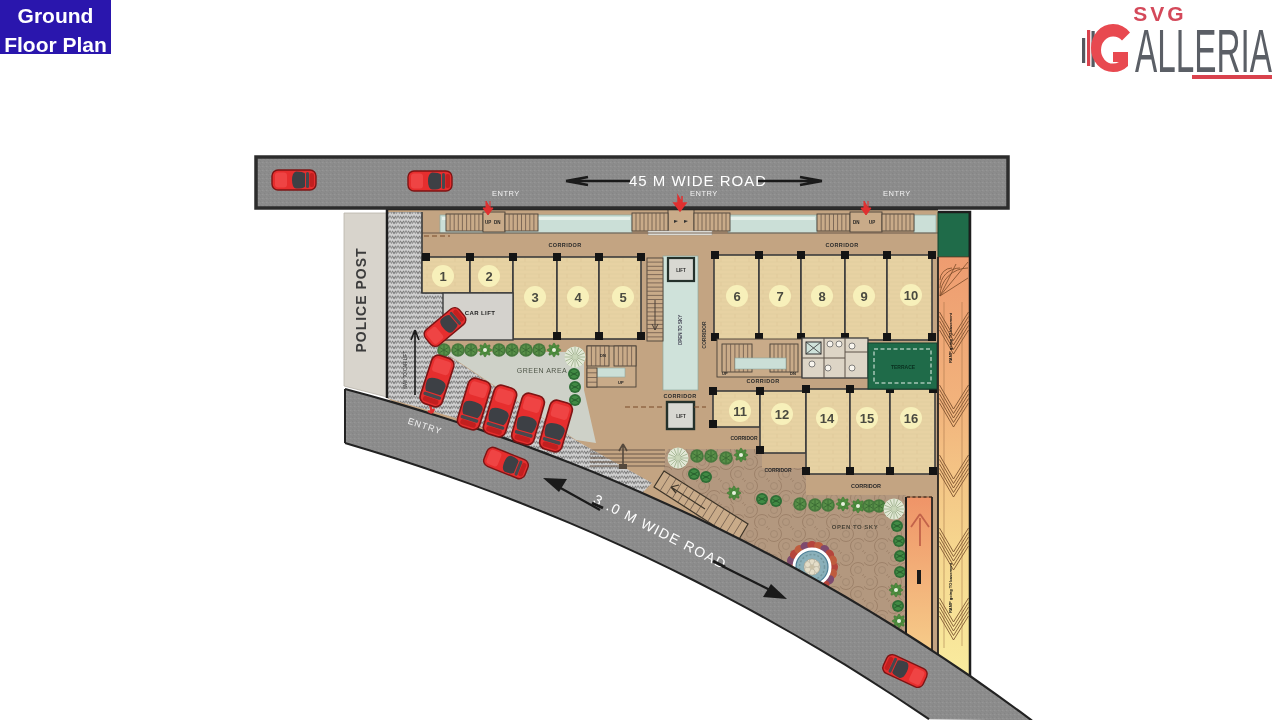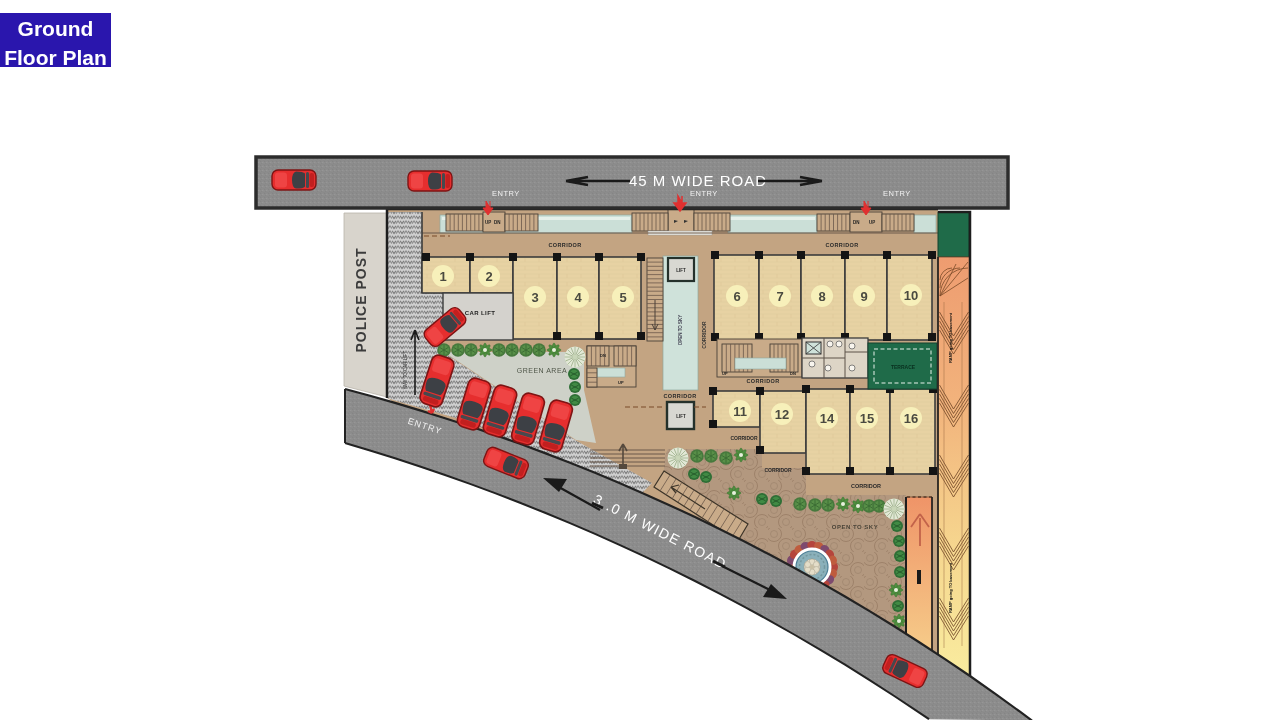--- a/index.html
+++ b/index.html
@@ -1,17 +1,17 @@
 <!DOCTYPE html>
 <html><head><meta charset="utf-8">
 <style>
 html,body{margin:0;padding:0;width:1280px;height:720px;overflow:hidden;background:#fff;font-family:"Liberation Sans",sans-serif;}
 #wrap{position:relative;width:1280px;height:720px;}
 #plan{position:absolute;left:0;top:0;}
-#title{position:absolute;left:0;top:13px;width:111px;height:54px;background:#2a16ad;color:#fff;font-weight:bold;font-size:21px;text-align:center;line-height:29px;padding-top:1px;box-sizing:border-box;}
+#title{position:absolute;left:0;top:0;width:111px;height:54px;background:#2a16ad;color:#fff;font-weight:bold;font-size:21px;text-align:center;line-height:29px;padding-top:1px;box-sizing:border-box;}
 #logo{position:absolute;left:1075px;top:0px;width:205px;height:90px;}
 </style></head>
 <body>
 <div id="wrap">
 <svg id="plan" width="1280" height="720" viewBox="0 0 1280 720">
 
 <defs>
 <pattern id="speck" width="4" height="4" patternUnits="userSpaceOnUse">
  <rect width="4" height="4" fill="#8d8d8d"></rect>
  <rect x="0.4" y="0.8" width="0.8" height="0.8" fill="#767676"></rect>
@@ -413,12 +413,23 @@
         <use href="#car"></use>
       </g>
 <g transform="translate(556,426) rotate(106) scale(1.15)">
         <use href="#car"></use>
       </g>
 <use href="#car" x="445" y="327" transform="rotate(-40 445 327)"></use>
 <use href="#car" x="506" y="463" transform="rotate(22 506 463)"></use>
 <use href="#car" x="905" y="671" transform="rotate(205 905 671)"></use>
 </svg>
 <div id="title">Ground<br>Floor Plan</div>
+<div id="logo"><svg width="205" height="90" viewBox="0 0 205 90">
+<text x="85" y="21" text-anchor="middle" font-size="21" font-weight="bold" fill="#d4495a" letter-spacing="3" font-family="Liberation Sans, sans-serif">SVG</text>
+<rect x="7" y="38" width="3.2" height="25" fill="#55585e"></rect>
+<rect x="12" y="30" width="3.2" height="36" fill="#d9424d"></rect>
+<rect x="16.5" y="31" width="3.2" height="36" fill="#55585e"></rect>
+<g fill="#e84950">
+<path d="M38,24 a22,24 0 1 0 0,48 a22,24 0 0 0 15,-6 l0,-14 l-15,0 l0,10 l6,0 a12,13 0 0 1 -6,1.6 a12,13.5 0 0 1 0,-27 a12,13 0 0 1 9,4 l8,-8 a22,24 0 0 0 -17,-8.6 z"></path>
+</g>
+<text x="60" y="72" font-size="61" fill="#5b5f66" font-family="Liberation Sans, sans-serif" textLength="137" lengthAdjust="spacingAndGlyphs">ALLERIA</text>
+<rect x="117" y="75" width="80" height="4" fill="#d9424d"></rect>
+</svg></div>
 </div>
 </body></html>

